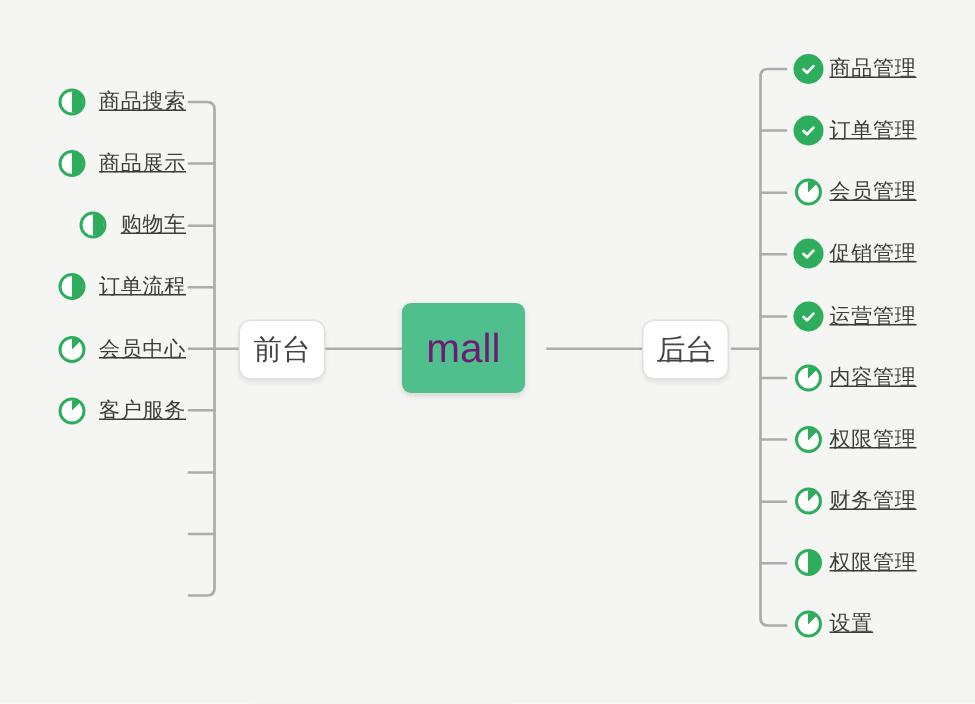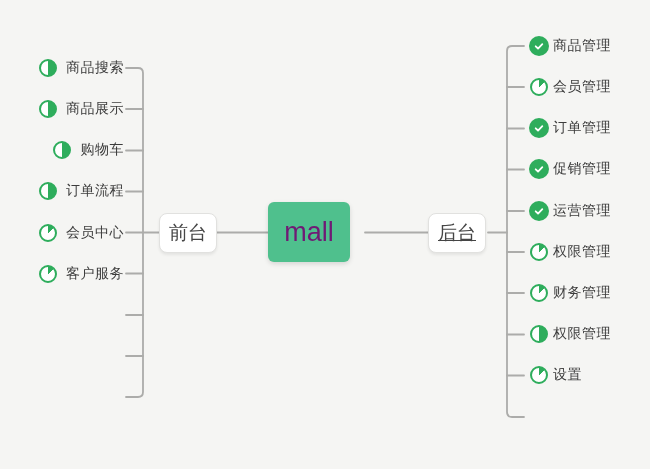--- a/index.html
+++ b/index.html
@@ -22,21 +22,21 @@
   .branch .row{display:flex;align-items:center;height:41.15px;white-space:nowrap;}
   .branch.left{left:34px;top:47.5px;width:90px;}
   .branch.left .row{justify-content:flex-end;gap:8px;}
   .branch.right{left:528px;top:25.4px;width:120px;}
   .branch.right .row{justify-content:flex-start;gap:4px;}
   .iconbox{width:21px;height:21px;display:flex;align-items:center;justify-content:center;flex:0 0 21px;}
   .icon{display:block;border-radius:50%;}
   .icon.pie{width:18px;height:18px;border:2px solid var(--icon-green);background:#fff;}
   .icon.done{width:20px;height:20px;background:var(--icon-green);display:flex;align-items:center;justify-content:center;}
   .icon.done svg{display:block;}
-  .topic-label{font-size:14px;color:var(--text);letter-spacing:.5px;}
+  .topic-label{font-size:14px;color:var(--text);letter-spacing:.5px;text-decoration:underline;}
 
   
   .node{position:absolute;z-index:3;display:flex;align-items:center;justify-content:center;text-align:right;}
   .node.side{
     width:58px;height:40px;background:#fff;border:1px solid var(--node-border);
     border-radius:8px;font-size:19px;color:#454545;
     box-shadow:0 2px 3px rgba(0,0,0,.07);
   }
   .node.front{left:159px;top:212.5px;}
   .node.back{left:428px;top:212.5px;text-decoration:underline;}
@@ -127,58 +127,64 @@
           <span class="icon done">
             <svg width="12" height="12" viewBox="0 0 20 20">
               <path d="M4.5 10.5 L8.4 14.2 L15.5 6.8" fill="none" stroke="#fff" stroke-width="3" stroke-linecap="round" stroke-linejoin="round"></path>
             </svg>
           </span>
         </span>
       <span class="topic-label">商品管理</span>
     </div>
     <div class="row">
       <span class="iconbox">
+          <span class="icon done">
+            <svg width="12" height="12" viewBox="0 0 20 20">
+              <path d="M4.5 10.5 L8.4 14.2 L15.5 6.8" fill="none" stroke="#fff" stroke-width="3" stroke-linecap="round" stroke-linejoin="round"></path>
+            </svg>
+          </span>
+        </span>
+      <span class="topic-label">订单管理</span>
+    </div>
+    <div class="row">
+      <span class="iconbox">
           <span class="icon pie" style="background: conic-gradient(var(--icon-green) 0 45deg, #fff 0);"></span>
         </span>
       <span class="topic-label">会员管理</span>
     </div>
     <div class="row">
       <span class="iconbox">
           <span class="icon done">
             <svg width="12" height="12" viewBox="0 0 20 20">
               <path d="M4.5 10.5 L8.4 14.2 L15.5 6.8" fill="none" stroke="#fff" stroke-width="3" stroke-linecap="round" stroke-linejoin="round"></path>
             </svg>
           </span>
         </span>
-      <span class="topic-label">订单管理</span>
-    </div>
-    <div class="row">
-      <span class="iconbox">
-          <span class="icon done">
-            <svg width="12" height="12" viewBox="0 0 20 20">
-              <path d="M4.5 10.5 L8.4 14.2 L15.5 6.8" fill="none" stroke="#fff" stroke-width="3" stroke-linecap="round" stroke-linejoin="round"></path>
-            </svg>
-          </span>
-        </span>
       <span class="topic-label">促销管理</span>
     </div>
     <div class="row">
       <span class="iconbox">
           <span class="icon done">
             <svg width="12" height="12" viewBox="0 0 20 20">
               <path d="M4.5 10.5 L8.4 14.2 L15.5 6.8" fill="none" stroke="#fff" stroke-width="3" stroke-linecap="round" stroke-linejoin="round"></path>
             </svg>
           </span>
         </span>
       <span class="topic-label">运营管理</span>
     </div>
     <div class="row">
       <span class="iconbox">
           <span class="icon pie" style="background: conic-gradient(var(--icon-green) 0 45deg, #fff 0);"></span>
         </span>
+      <span class="topic-label">内容管理</span>
+    </div>
+    <div class="row">
+      <span class="iconbox">
+          <span class="icon pie" style="background: conic-gradient(var(--icon-green) 0 45deg, #fff 0);"></span>
+        </span>
       <span class="topic-label">权限管理</span>
     </div>
     <div class="row">
       <span class="iconbox">
           <span class="icon pie" style="background: conic-gradient(var(--icon-green) 0 45deg, #fff 0);"></span>
         </span>
       <span class="topic-label">财务管理</span>
     </div>
     <div class="row">
       <span class="iconbox">

